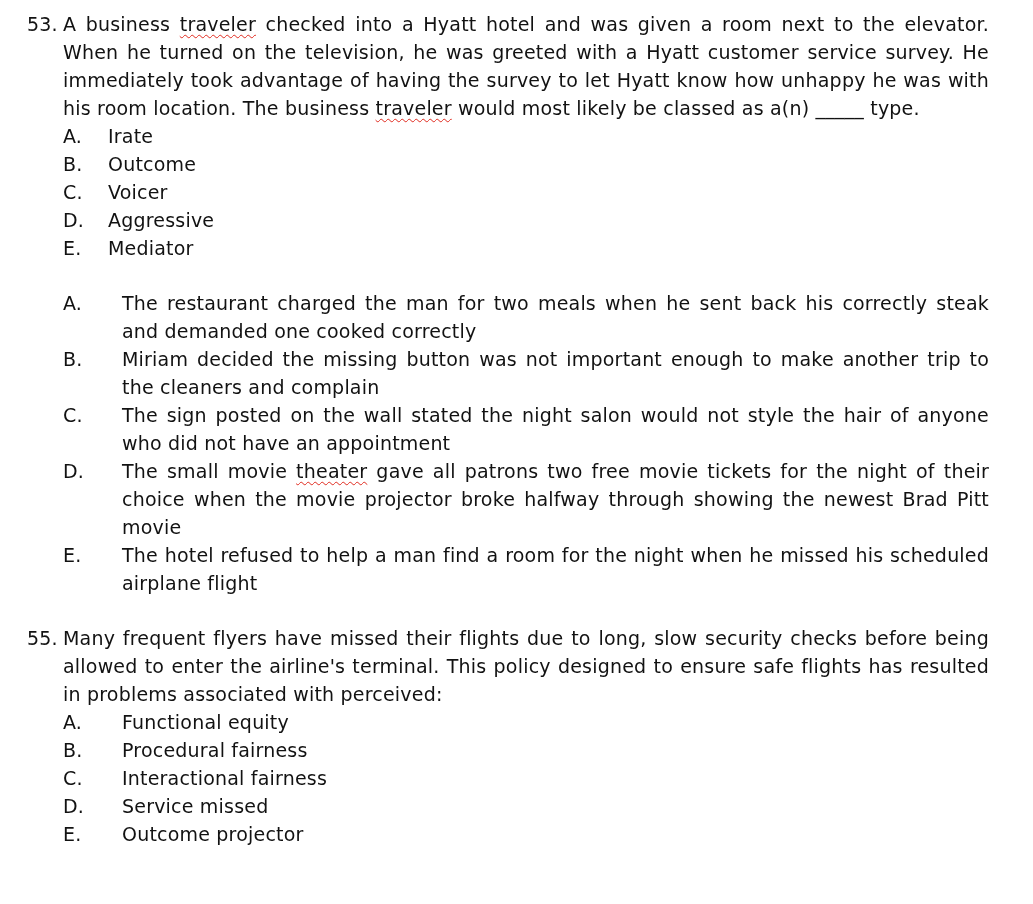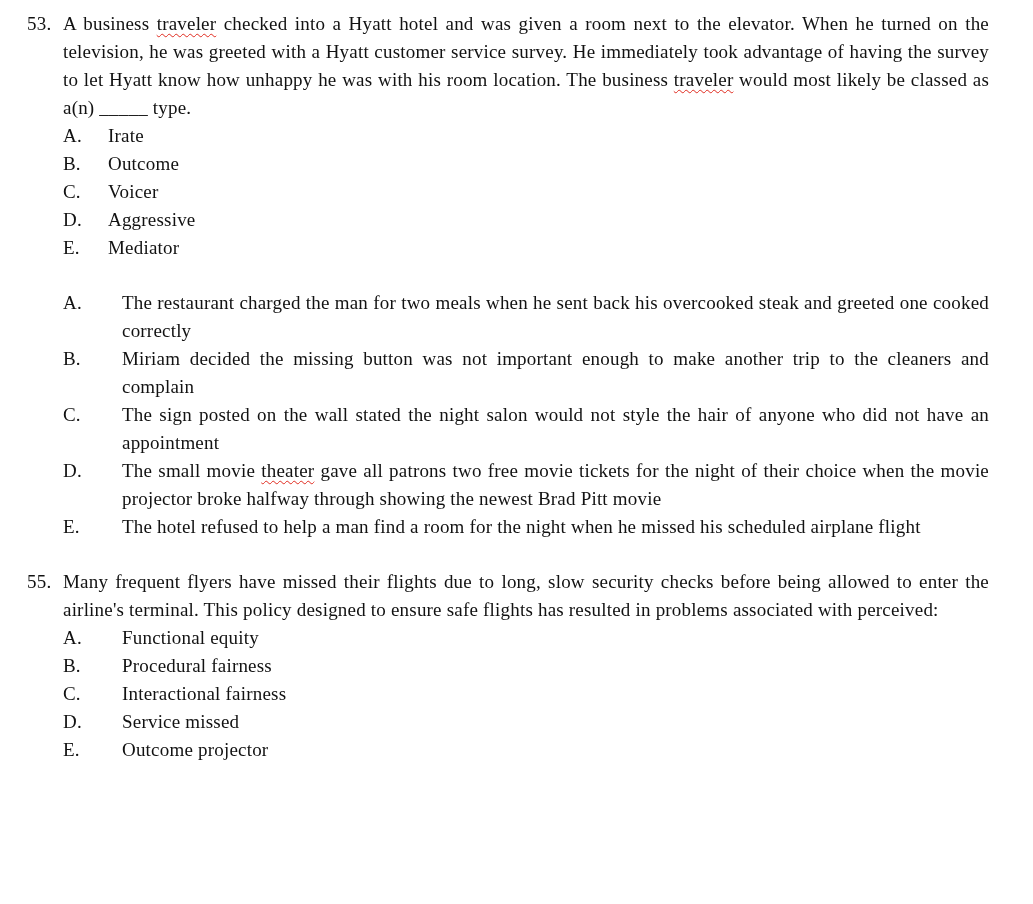--- a/index.html
+++ b/index.html
@@ -7,21 +7,21 @@
   body {
     width: 1033px;
     height: 904px;
     font-family: "DejaVu Sans", "Liberation Sans", sans-serif;
     font-size: 19px;
     line-height: 28px;
     letter-spacing: 0.2px;
     color: #121212;
     overflow: hidden;
   }
-  .doc { padding: 10px 44px 0 27px; font-family: Liberation Serif, serif; }
+  .doc { padding: 10px 44px 0 27px; }
 
   .question { margin-bottom: 27px; }
   .question:last-child { margin-bottom: 0; }
 
   .qrow { display: flex; }
   .qnum { width: 36px; flex-shrink: 0; }
   .stem { flex: 1; text-align: justify; }
 
   .options { margin-left: 36px; }
   .option { display: flex; }
@@ -70,21 +70,21 @@
         <span class="letter">E.</span>
         <span class="otext">Mediator</span>
       </div>
     </div>
   </section>
 
   <section class="question">
     <div class="options opt-wide">
       <div class="option">
         <span class="letter">A.</span>
-        <span class="otext"><span>The restaurant charged the man for two meals when he sent back his overcooked steak and greeted one cooked correctly</span></span>
+        <span class="otext"><span>The restaurant charged the man for two meals when he sent back his correctly steak and demanded one cooked correctly</span></span>
       </div>
       <div class="option">
         <span class="letter">B.</span>
         <span class="otext"><span>Miriam decided the missing button was not important enough to make another trip to the cleaners and complain</span></span>
       </div>
       <div class="option">
         <span class="letter">C.</span>
         <span class="otext"><span>The sign posted on the wall stated the night salon would not style the hair of anyone who did not have an appointment</span></span>
       </div>
       <div class="option">

